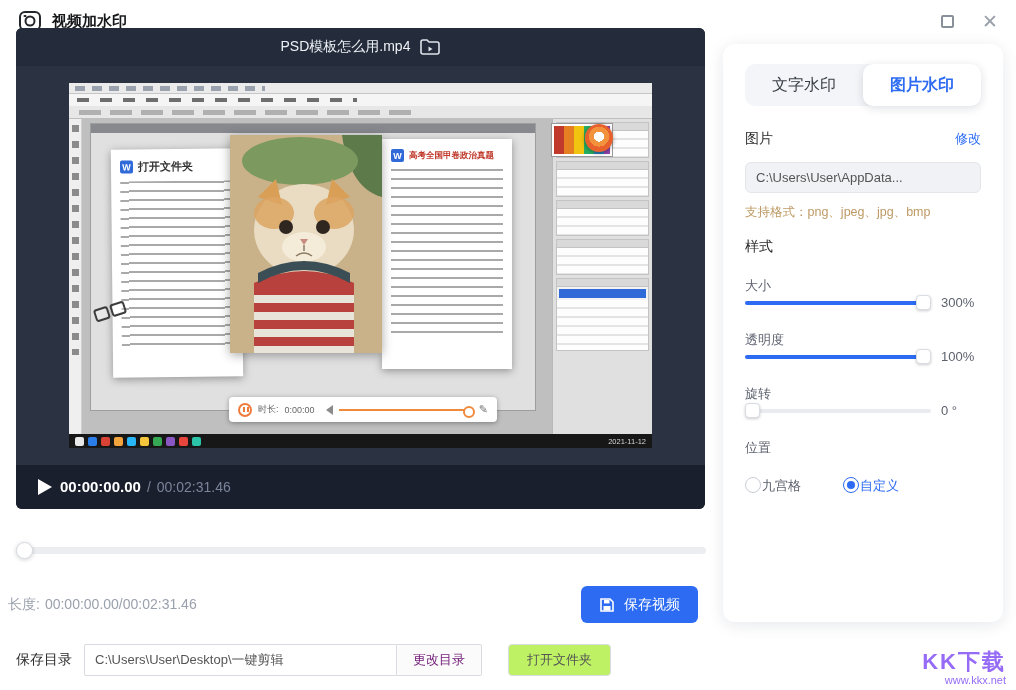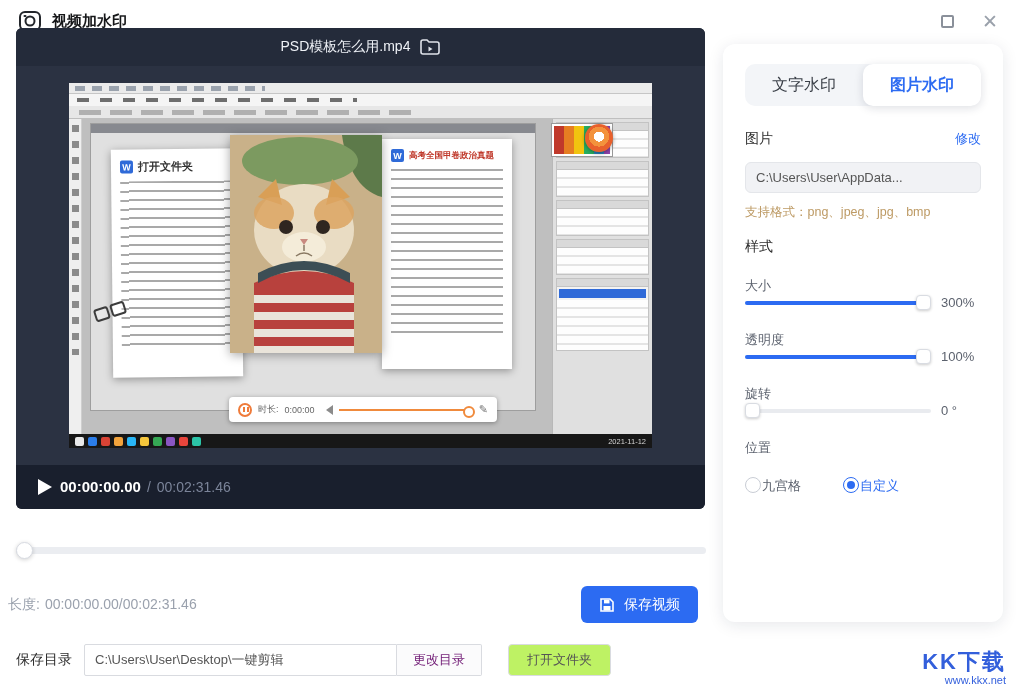--- a/index.html
+++ b/index.html
@@ -116,21 +116,21 @@
   .sl-val{width:40px;margin-left:10px;font-size:13px;color:#5c626e}
   .pos-row{margin-top:20px;display:flex;align-items:center;gap:42px}
   .radio-item{display:flex;align-items:flex-start;gap:1px;cursor:pointer}
   .rdo{width:16px;height:16px;border-radius:50%;border:1px solid #c9cdd5;background:#fff;position:relative;flex:0 0 auto}
   .rdo.on{border-color:#2c6bf2}
   .rdo.on::after{content:"";position:absolute;left:3px;top:3px;width:8px;height:8px;border-radius:50%;background:#2c6bf2}
   .rlabel{font-size:13px;color:#5c626e}
   .rlabel.on{color:#2c6bf2}
 
   
-  .sitemark{position:absolute;right:10px;bottom:3px;text-align:right;color:#1d4ed8;line-height:1.15;opacity:.9}
+  .sitemark{position:absolute;right:10px;bottom:3px;text-align:right;color:#8b5cf6;line-height:1.15;opacity:.9}
   .sitemark .l1{font-size:22px;font-weight:700;letter-spacing:2px}
   .sitemark .l2{font-size:11px}
 </style>
 </head>
 <body>
 
 <div class="titlebar">
   <svg class="app-ic" viewBox="0 0 24 24">
     <rect x="2" y="3" width="20" height="18" rx="5" fill="none" stroke="#23262b" stroke-width="2"></rect>
     <circle cx="12" cy="12" r="4.5" fill="none" stroke="#23262b" stroke-width="2"></circle>

